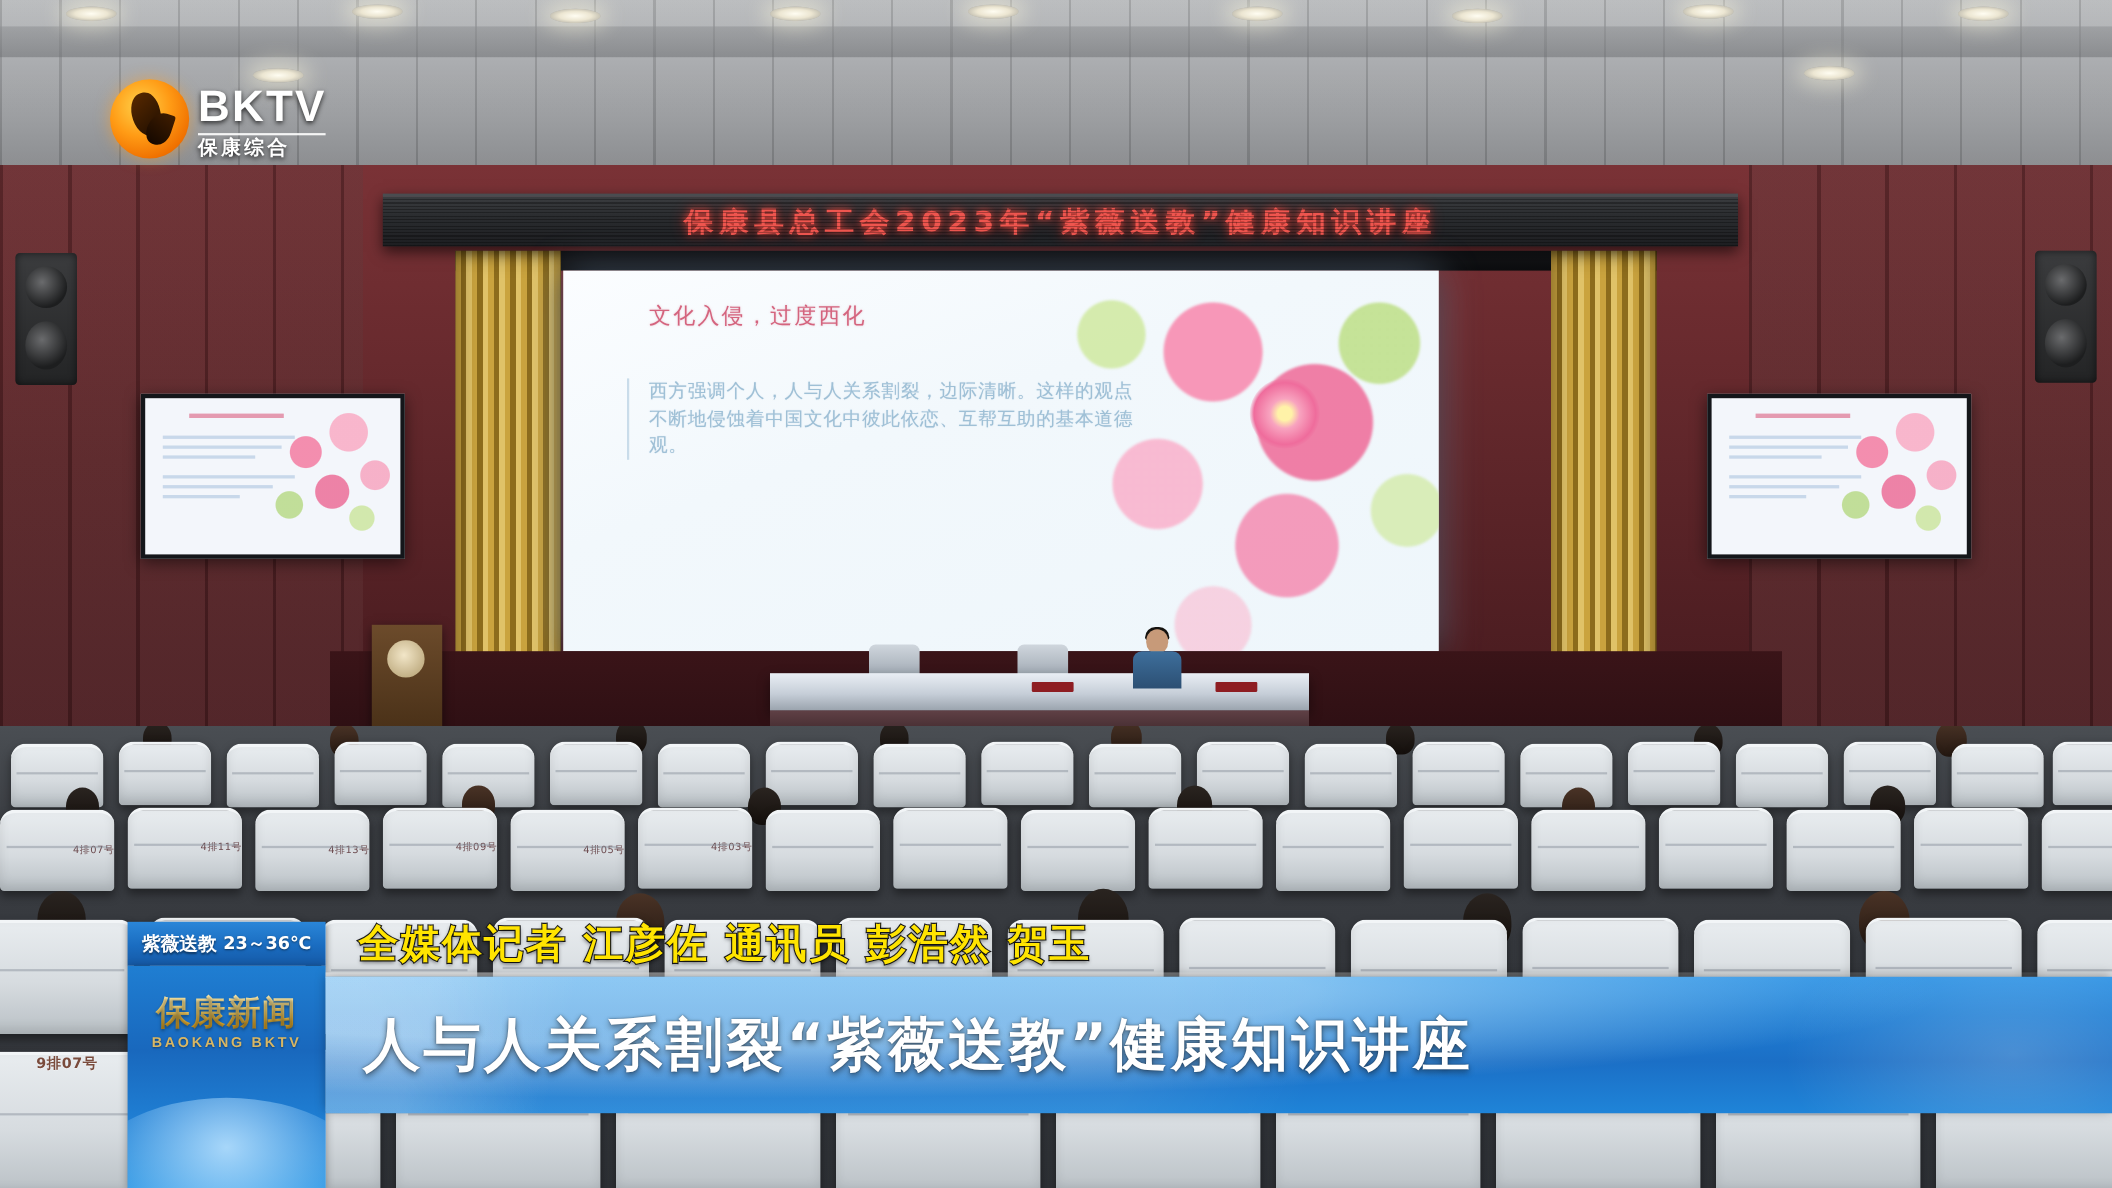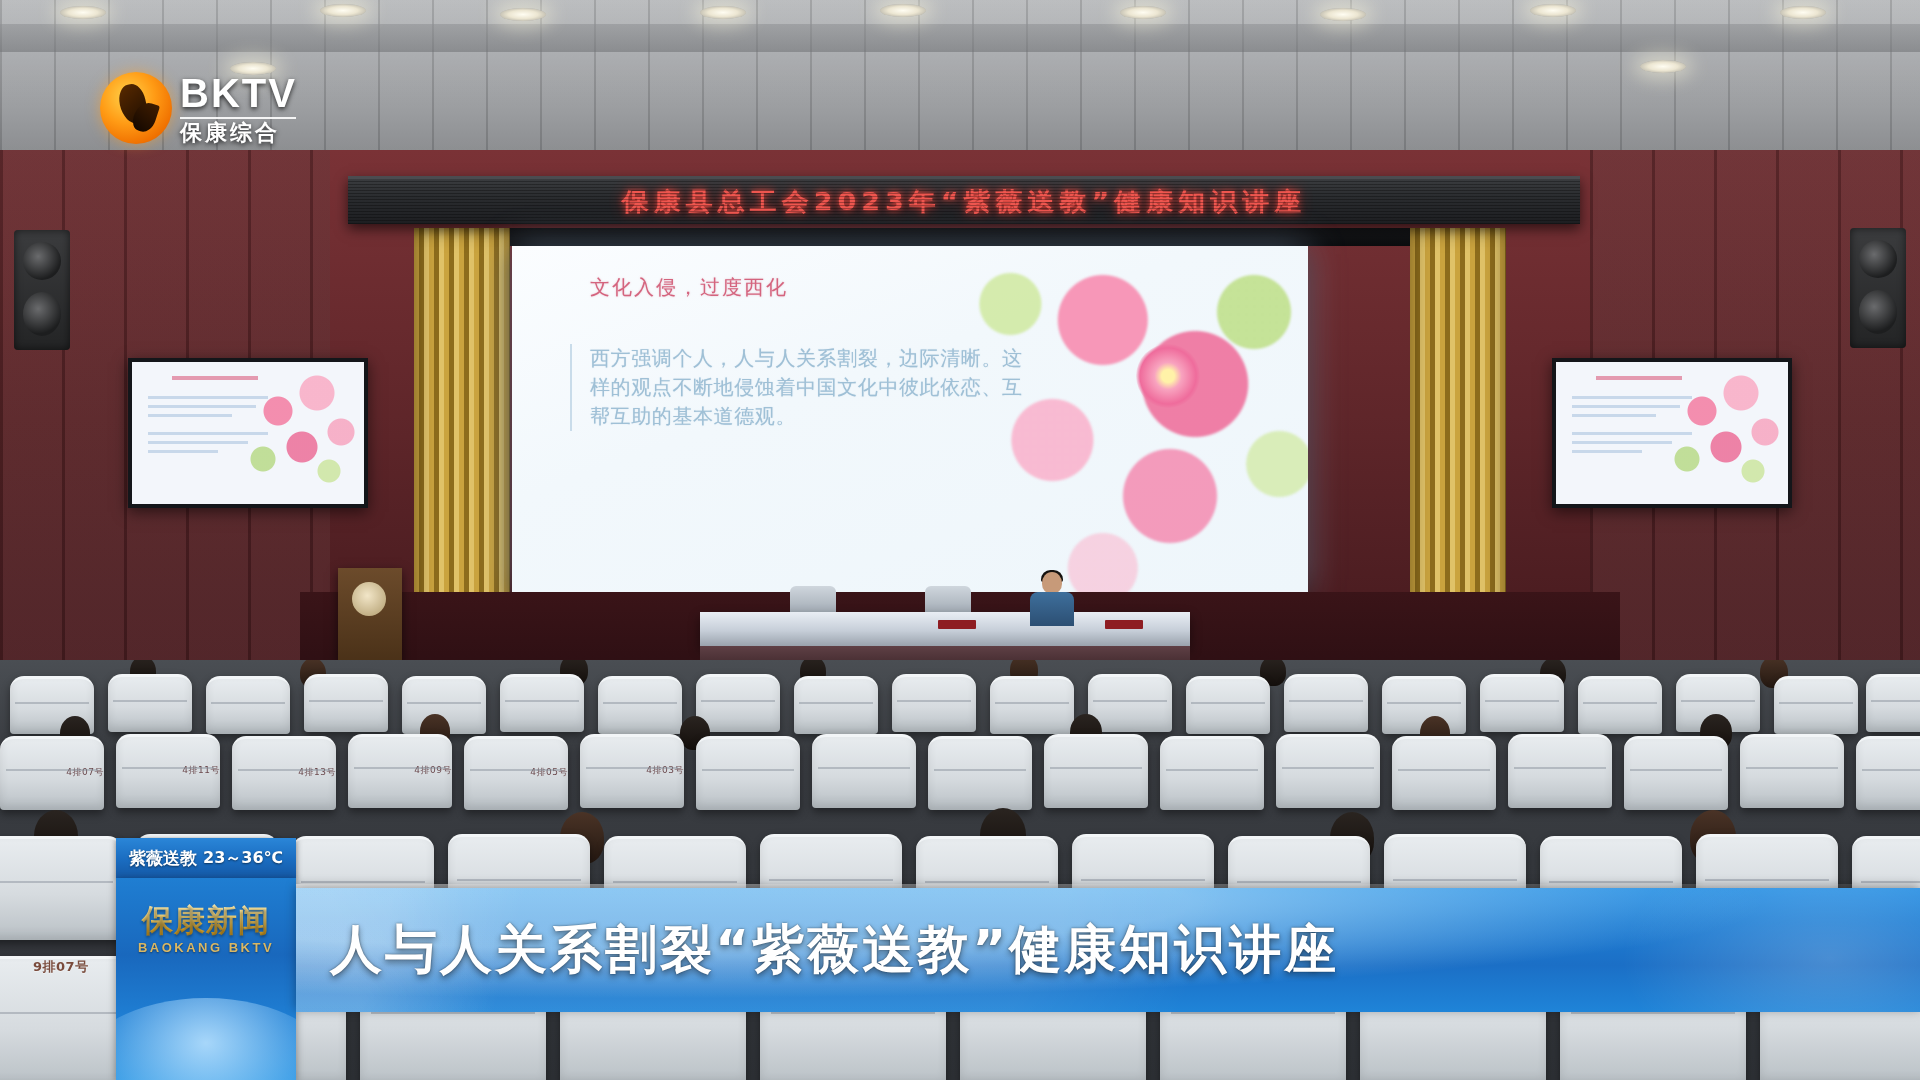--- a/index.html
+++ b/index.html
@@ -155,21 +155,21 @@
   .proj-title {
     position:absolute; left:78px; top:28px;
     color:#d4647e; font-size:20px; letter-spacing:2px; font-weight:500;
     font-family:"DejaVu Sans","Liberation Sans",sans-serif;
     text-shadow:0 0 2px rgba(212,100,126,.4);
   }
   .proj-body { position:absolute; left:58px; top:98px; width:470px; }
   .proj-para {
     position:relative; padding-left:18px; margin-bottom:30px;
     border-left:2px solid #c9dcea;
-    color:#9fc0d6; font-size:20px; line-height:1.45; letter-spacing:.6px;
+    color:#9fc0d6; font-size:17px; line-height:1.45; letter-spacing:.6px;
     font-family:"DejaVu Sans","Liberation Sans",sans-serif;
     text-shadow:0 0 1px rgba(160,190,215,.5);
   }
 
   
   .stage-floor {
     position:absolute; left:300px; top:592px; width:1320px; height:96px;
     background:linear-gradient(180deg,#3a1418 0%,#2a0e12 100%);
   }
   .stage-front {
@@ -280,21 +280,21 @@
     transform:rotate(18deg);
   }
   .bktv-text { display:flex; flex-direction:column; align-items:flex-start; }
   .bktv-main {
     font-size:40px; font-weight:800; color:#fff; letter-spacing:2px; line-height:1;
     font-family:"Liberation Sans",sans-serif;
     text-shadow:0 2px 5px rgba(0,0,0,.75);
   }
   .bktv-rule { width:116px; height:2px; background:#fff; margin:4px 0 3px; opacity:.9; }
   .bktv-sub {
-    font-size:22px; font-weight:700; color:#fff; letter-spacing:3px; line-height:1;
+    font-size:18px; font-weight:700; color:#fff; letter-spacing:3px; line-height:1;
     font-family:"DejaVu Sans","Liberation Sans",sans-serif;
     text-shadow:0 2px 5px rgba(0,0,0,.8);
   }
 
   
   .weather {
     position:absolute; left:116px; top:838px; width:180px; height:40px;
     background:linear-gradient(180deg,#2a86d8 0%,#1a6cc0 55%,#1559a6 100%);
     display:flex; align-items:center; justify-content:center; gap:6px;
     box-shadow:0 2px 6px rgba(0,0,0,.45);
@@ -602,19 +602,22 @@
   <div class="weather">
     <span>紫薇送教</span>
     <span class="temp">23～36℃</span>
   </div>
 
   <div class="badge-block">
     <div class="badge-cn">保康新闻</div>
     <div class="badge-en">BAOKANG BKTV</div>
   </div>
 
+  <div class="credit">
+    <span>全媒体记者 江彦佐 通讯员 彭浩然 贺玉</span>
+  </div>
 
   <div class="hl-top-edge"></div>
   <div class="headline-bar">
     <div class="headline-text">人与人关系割裂“紫薇送教”健康知识讲座</div>
   </div>
 
 </div>
 
 </body></html>

